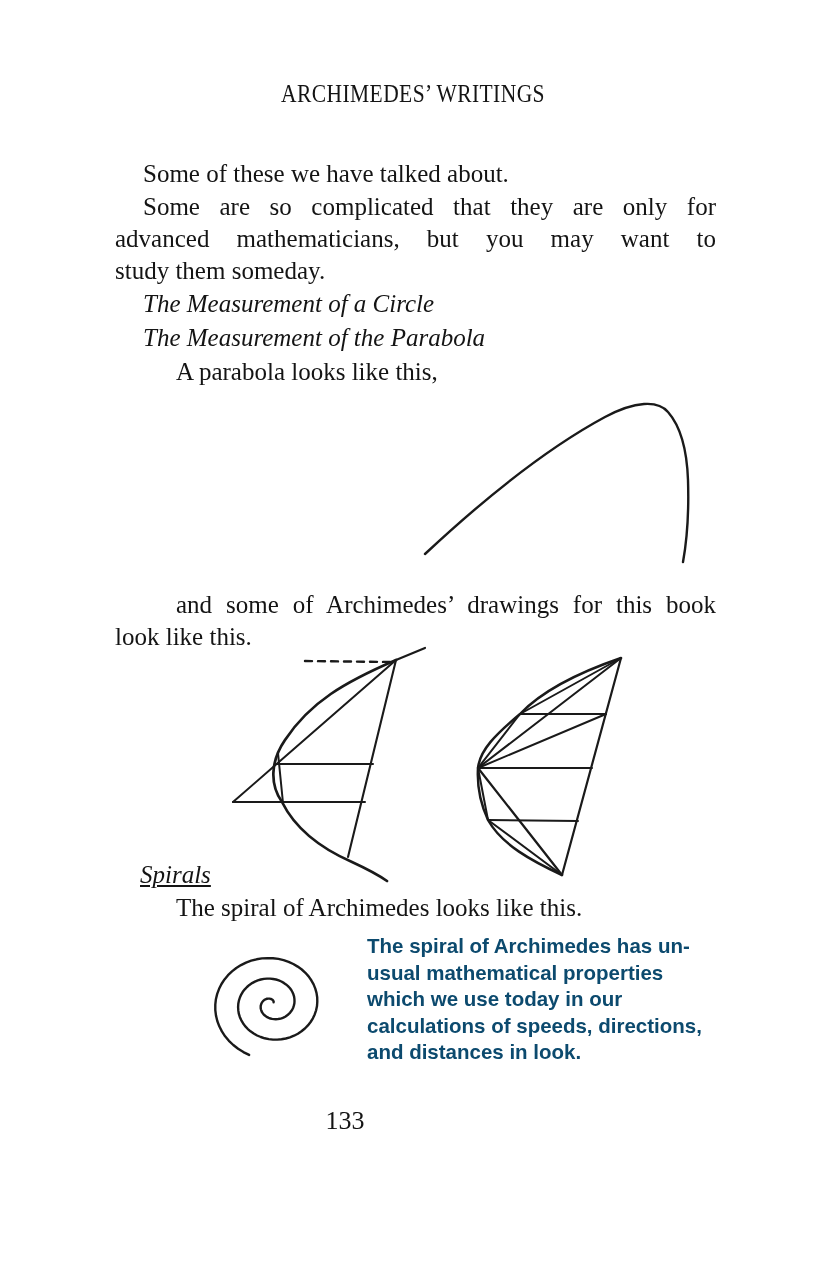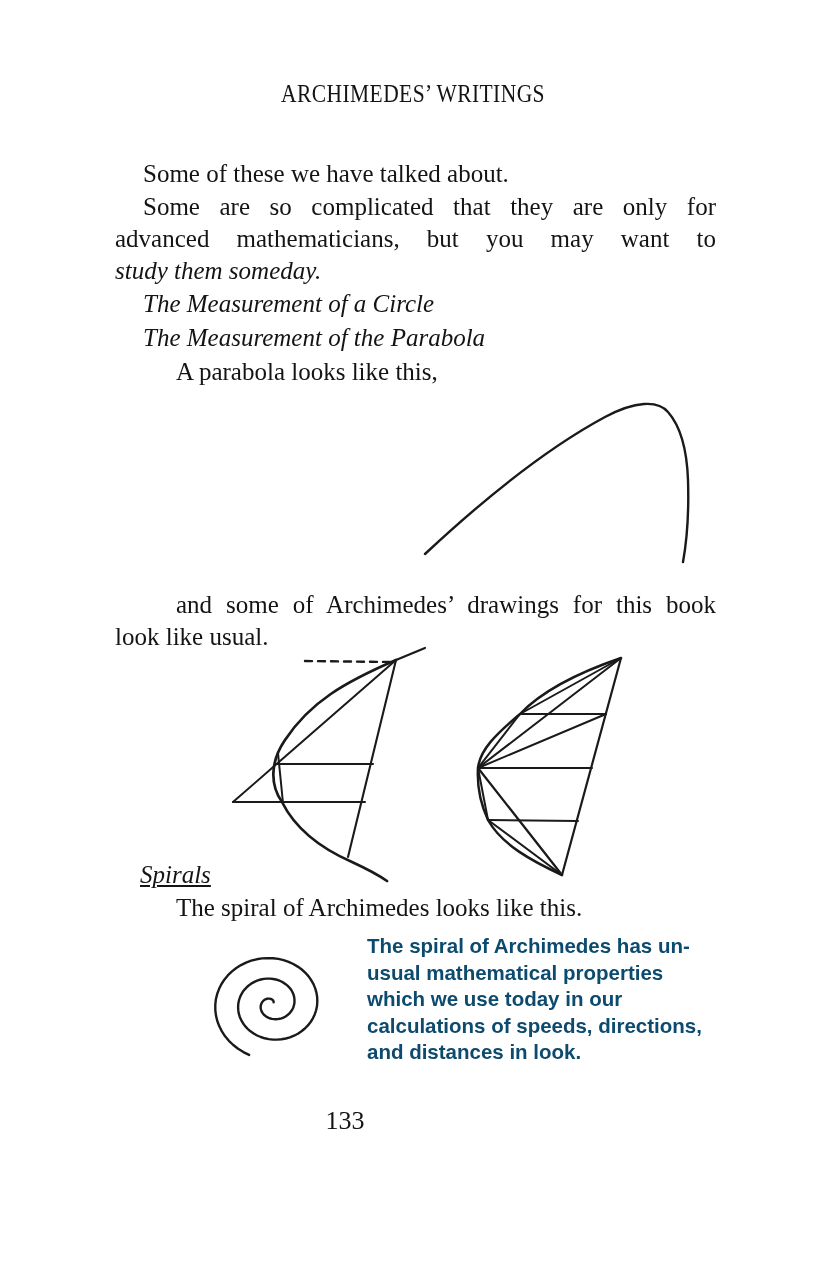--- a/index.html
+++ b/index.html
@@ -53,26 +53,26 @@
   }
 </style>
 </head>
 <body>
 
 <div class="abs running-head">ARCHIMEDES’ WRITINGS</div>
 
 <div class="abs bodyline" style="left:143px; top:159px;text-align:center;">Some of these we have talked about.</div>
 <div class="abs bodyline justified" style="left:143px; top:192px; width:573px;">Some are so complicated that they are only for</div>
 <div class="abs bodyline justified" style="left:115px; top:224px; width:601px;">advanced mathematicians, but you may want to</div>
-<div class="abs bodyline" style="left:115px; top:256px;font-style:italic;">study them someday.</div>
+<div class="abs bodyline" style="left:115px; top:256px;">study them someday.</div>
 <div class="abs bodyline italic" style="left:143px; top:289px;">The Measurement of a Circle</div>
 <div class="abs bodyline italic" style="left:143px; top:323px;">The Measurement of the Parabola</div>
 <div class="abs bodyline" style="left:176px; top:357px;">A parabola looks like this,</div>
 <div class="abs bodyline justified" style="left:176px; top:590px; width:540px;">and some of Archimedes’ drawings for this book</div>
-<div class="abs bodyline" style="left:115px; top:622px;">look like usual.</div>
+<div class="abs bodyline" style="left:115px; top:622px;">look like this.</div>
 <div class="abs bodyline italic" style="left:140px; top:860px;text-decoration:underline;">Spirals</div>
 <div class="abs bodyline" style="left:176px; top:893px;text-align:right;">The spiral of Archimedes looks like this.</div>
 
 <svg class="figure" style="left:410px; top:392px;" width="300" height="185" viewBox="0 0 300 185">
     <path d="M15,162 C 60,120 130,60 195,25 C 225,9 248,8 258,20 C 272,36 277,60 278,88 C 279,120 277,148 273,170" stroke-width="2.4"></path>
   </svg>
 
 <svg class="figure" style="left:215px; top:640px;" width="225" height="252" viewBox="0 0 225 252">
     <path d="M90,21 L176,22" stroke-width="2.4" stroke-dasharray="7 6"></path>
     <path d="M210,8 L181,20" stroke-width="2.2"></path>

